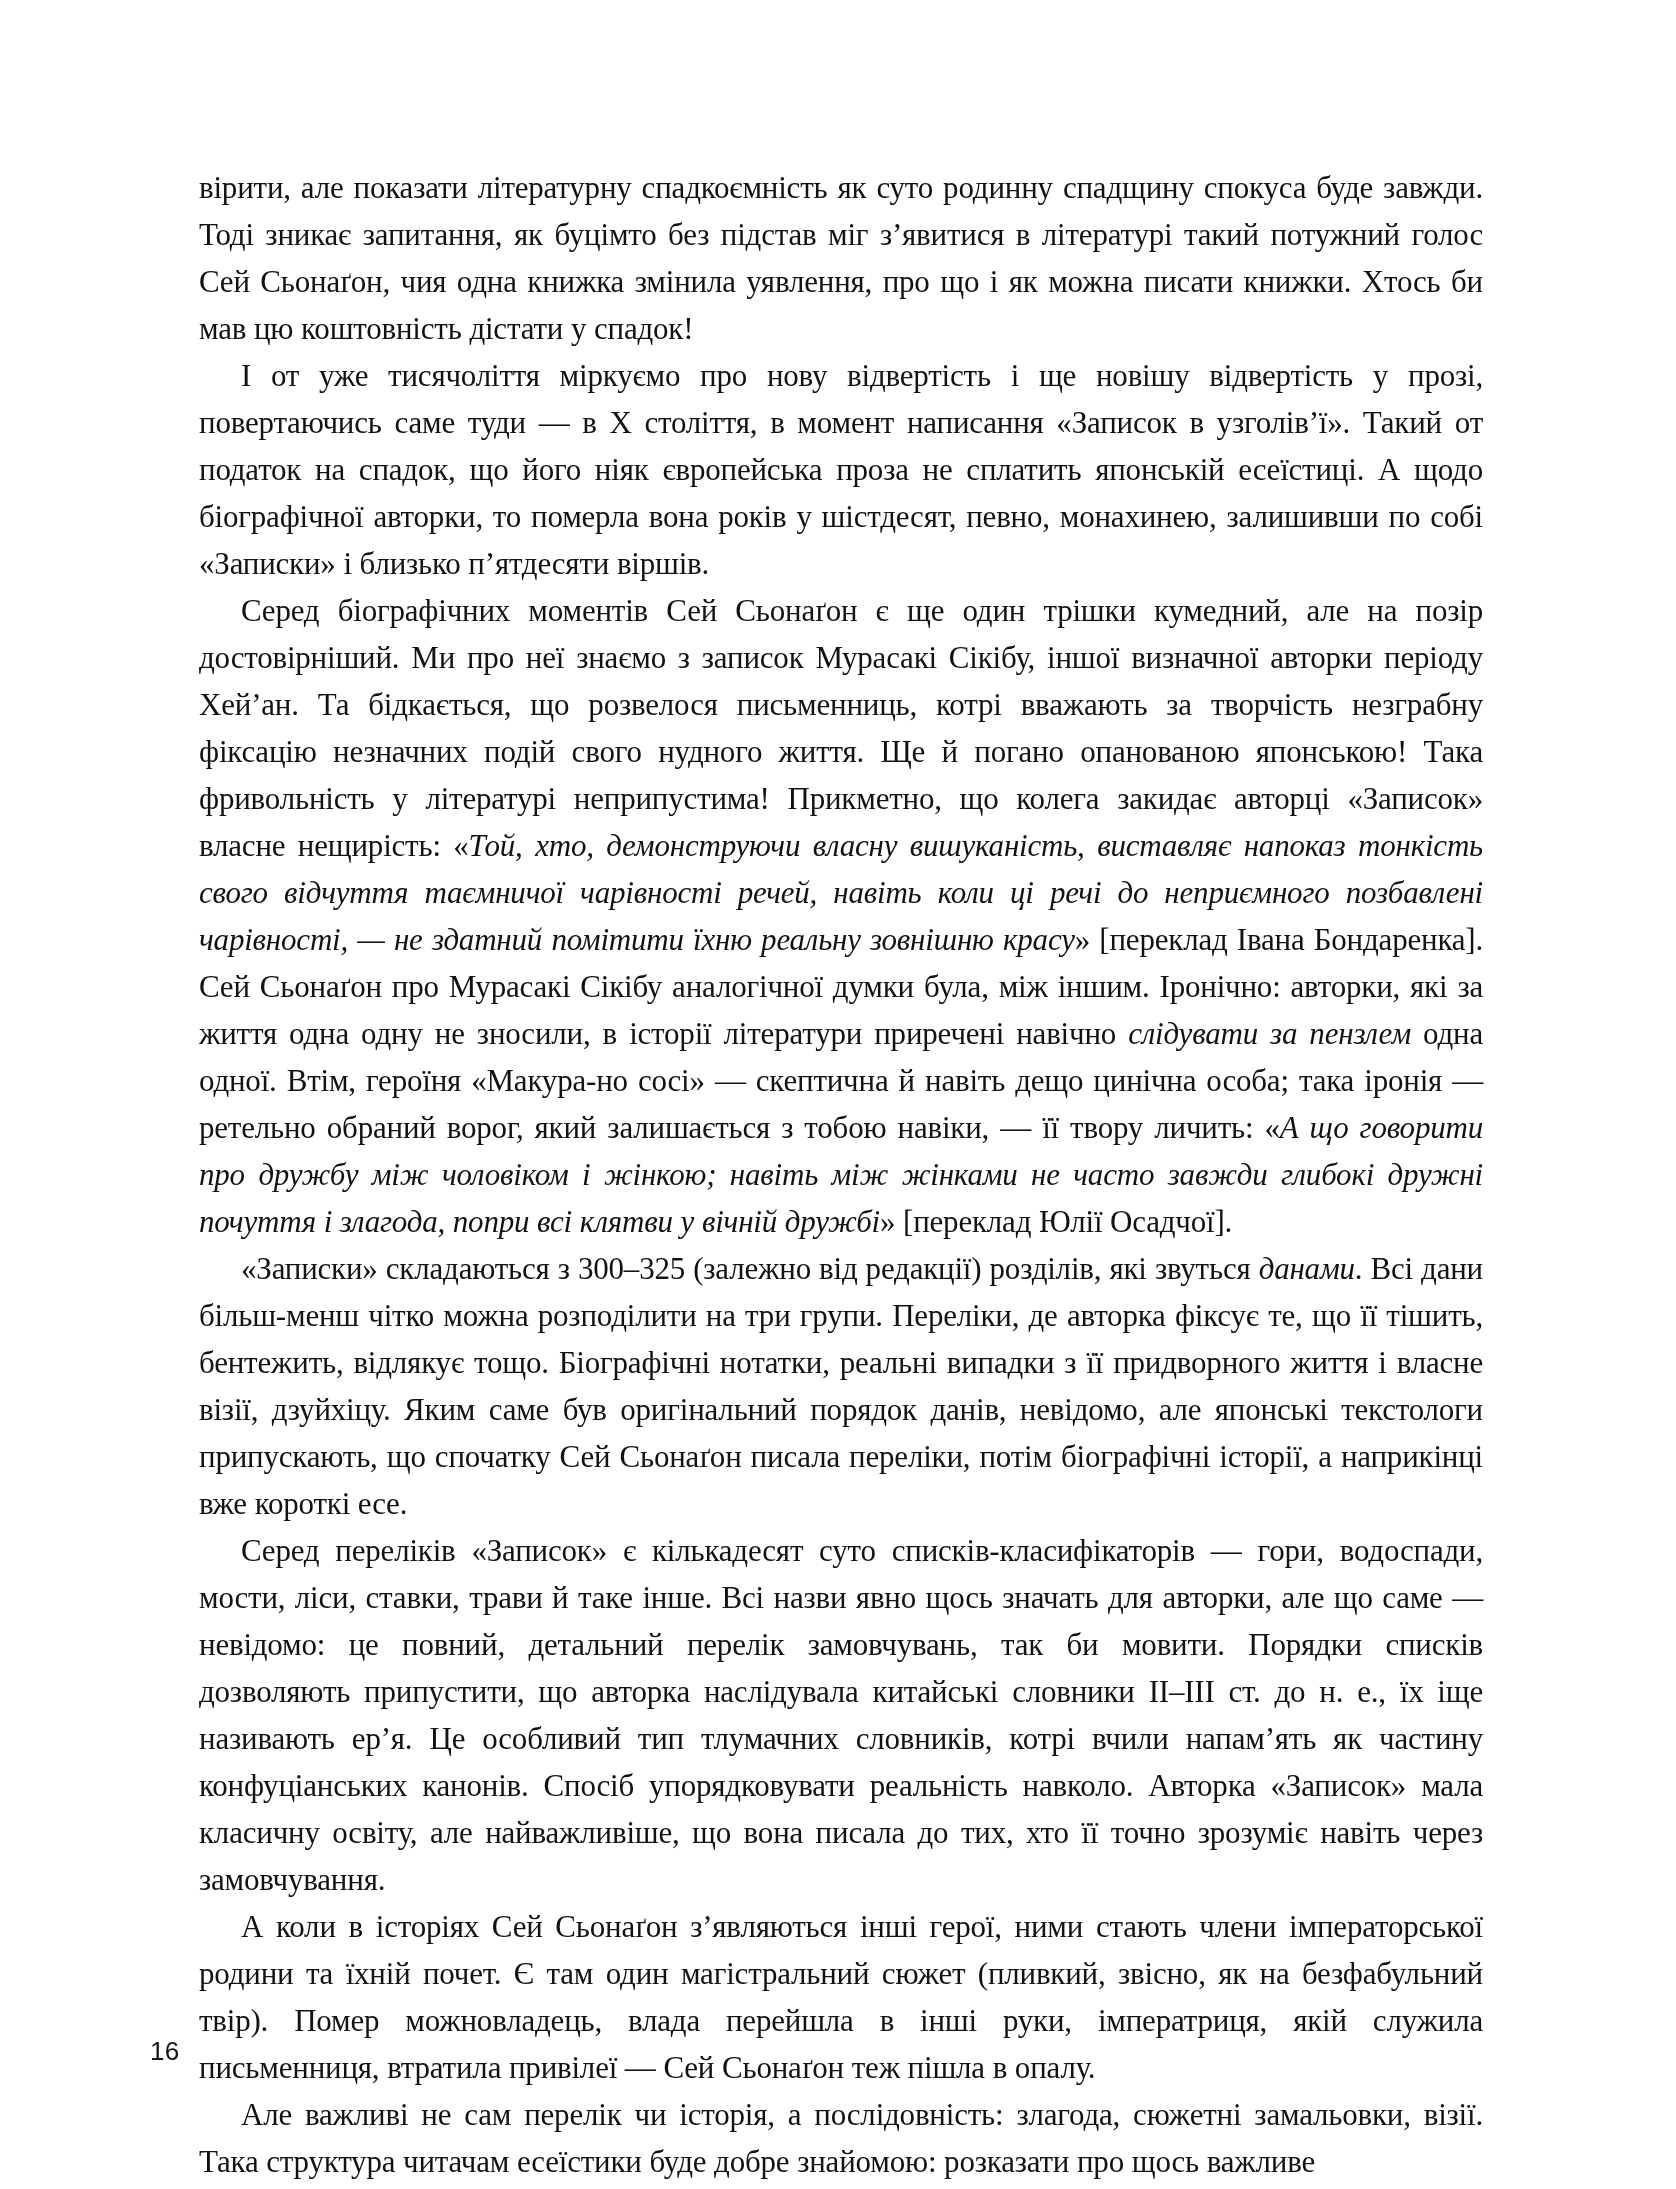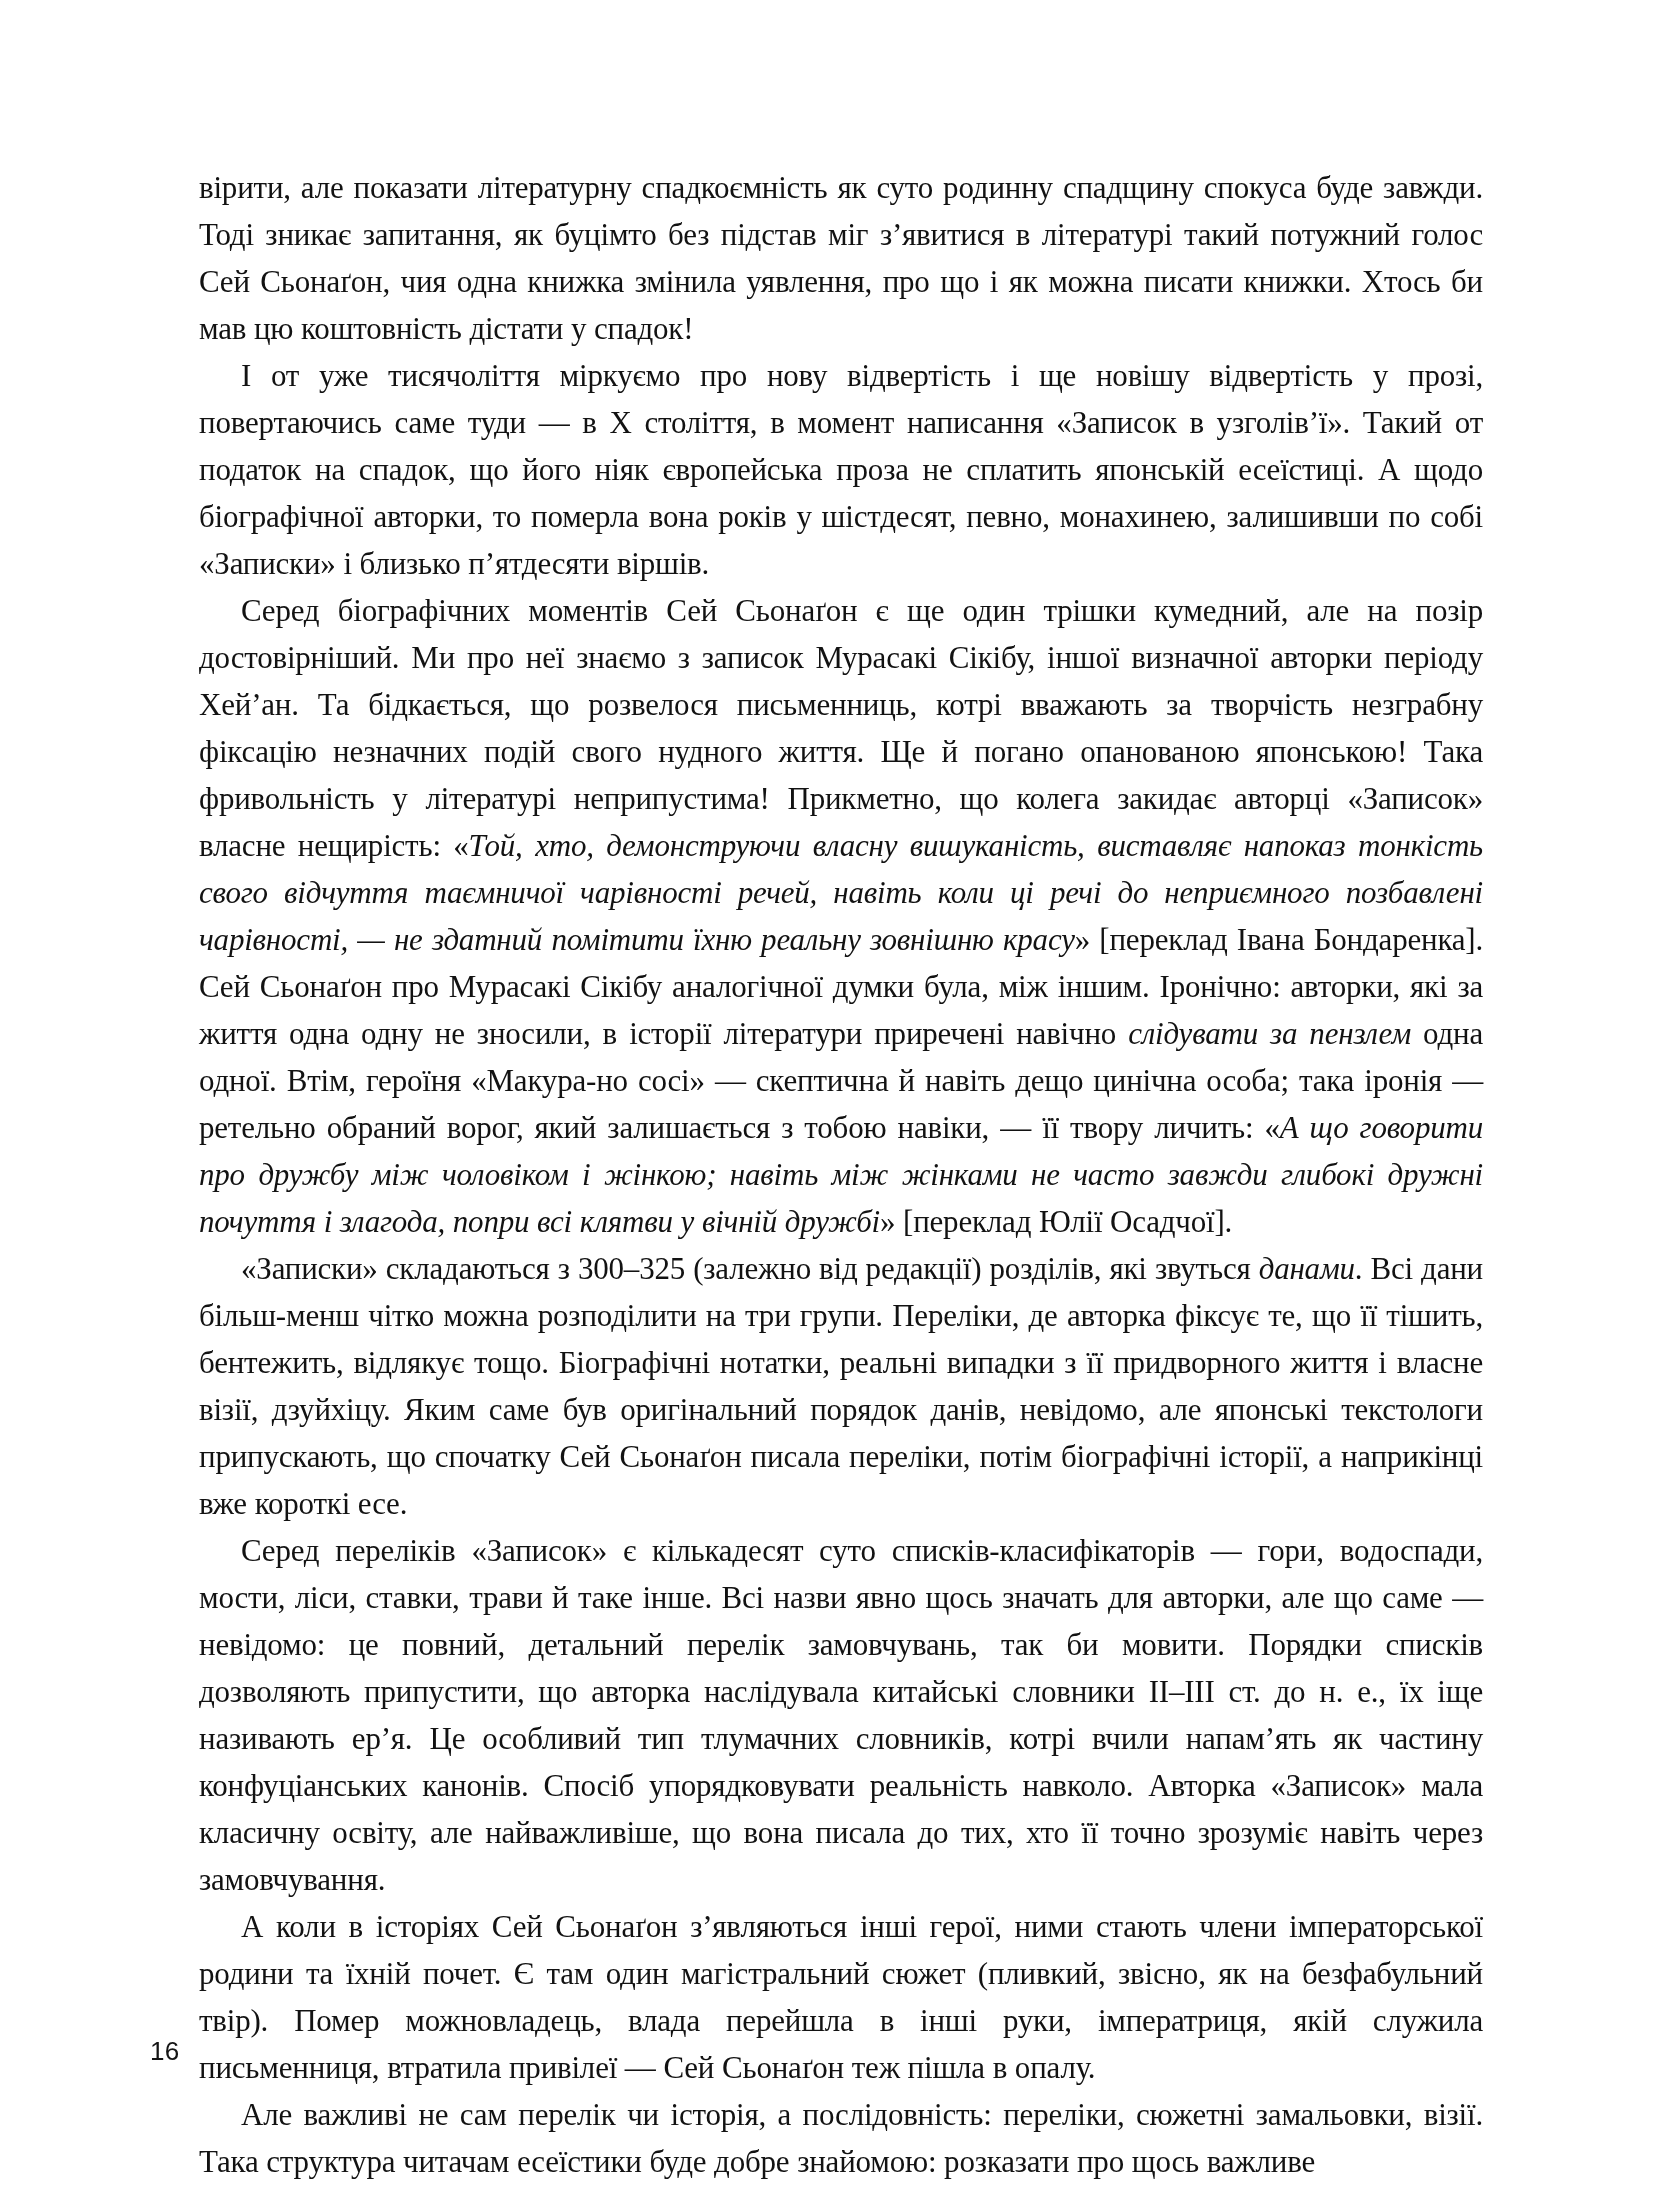--- a/index.html
+++ b/index.html
@@ -72,20 +72,20 @@
 <div class="page">
 
   <div class="textblock">
 
     <p class="para" id="p1"><span>вірити, але показати літературну спадкоємність як суто родинну спадщину спокуса буде завжди. Тоді зникає запитання, як буцімто без підстав міг з’явитися в літературі такий потужний голос Сей Сьонаґон, чия одна книжка змінила уявлення, про що і як можна писати книжки. Хтось би мав цю коштовність дістати у спадок!</span></p>
     <p class="para" id="p2"><span>І от уже тисячоліття міркуємо про нову відвертість і ще новішу відвертість у прозі, повертаючись саме туди — в Х століття, в момент написання «Записок в узголів’ї». Такий от податок на спадок, що його ніяк європейська проза не сплатить японській есеїстиці. А щодо біографічної авторки, то померла вона років у шістдесят, певно, монахинею, залишивши по собі «Записки» і близько п’ятдесяти віршів.</span></p>
     <p class="para" id="p3"><span>Серед біографічних моментів Сей Сьонаґон є ще один трішки кумедний, але на позір достовірніший. Ми про неї знаємо з записок Мурасакі Сікібу, іншої визначної авторки періоду Хей’ан. Та бідкається, що розвелося письменниць, котрі вважають за творчість незграбну фіксацію незначних подій свого нудного життя. Ще й погано опанованою японською! Така фривольність у літературі неприпустима! Прикметно, що колега закидає авторці «Записок» власне нещирість: «</span><i>Той, хто, демонструючи власну вишуканість, виставляє напоказ тонкість свого відчуття таємничої чарівності речей, навіть коли ці речі до неприємного позбавлені чарівності, — не здатний помітити їхню реальну зовнішню красу</i><span>» [переклад Івана Бондаренка]. Сей Сьонаґон про Мурасакі Сікібу аналогічної думки була, між іншим. Іронічно: авторки, які за життя одна одну не зносили, в історії літератури приречені навічно </span><i>слідувати за пензлем</i><span> одна одної. Втім, героїня «Макура-но сосі» — скептична й навіть дещо цинічна особа; така іронія — ретельно обраний ворог, який залишається з тобою навіки, — її твору личить: «</span><i>А що говорити про дружбу між чоловіком і жінкою; навіть між жінками не часто завжди глибокі дружні почуття і злагода, попри всі клятви у вічній дружбі</i><span>» [переклад Юлії Осадчої].</span></p>
     <p class="para" id="p4"><span>«Записки» складаються з 300–325 (залежно від редакції) розділів, які звуться </span><i>данами</i><span>. Всі дани більш-менш чітко можна розподілити на три групи. Переліки, де авторка фіксує те, що її тішить, бентежить, відлякує тощо. Біографічні нотатки, реальні випадки з її придворного життя і власне візії, дзуйхіцу. Яким саме був оригінальний порядок данів, невідомо, але японські текстологи припускають, що спочатку Сей Сьонаґон писала переліки, потім біографічні історії, а наприкінці вже короткі есе.</span></p>
     <p class="para" id="p5"><span>Серед переліків «Записок» є кількадесят суто списків-класифікаторів — гори, водоспади, мости, ліси, ставки, трави й таке інше. Всі назви явно щось значать для авторки, але що саме — невідомо: це повний, детальний перелік замовчувань, так би мовити. Порядки списків дозволяють припустити, що авторка наслідувала китайські словники ІІ–ІІІ ст. до н. е., їх іще називають ер’я. Це особливий тип тлумачних словників, котрі вчили напам’ять як частину конфуціанських канонів. Спосіб упорядковувати реальність навколо. Авторка «Записок» мала класичну освіту, але найважливіше, що вона писала до тих, хто її точно зрозуміє навіть через замовчування.</span></p>
     <p class="para" id="p6"><span>А коли в історіях Сей Сьонаґон з’являються інші герої, ними стають члени імператорської родини та їхній почет. Є там один магістральний сюжет (пливкий, звісно, як на безфабульний твір). Помер можновладець, влада перейшла в інші руки, імператриця, якій служила письменниця, втратила привілеї — Сей Сьонаґон теж пішла в опалу.</span></p>
-    <p class="para" id="p7"><span>Але важливі не сам перелік чи історія, а послідовність: переліки, сюжетні замальовки, візії. Така структура читачам есеїстики буде добре знайомою: розказати про щось важливе</span></p>
+    <p class="para" id="p7"><span>Але важливі не сам перелік чи історія, а послідовність: злагода, сюжетні замальовки, візії. Така структура читачам есеїстики буде добре знайомою: розказати про щось важливе</span></p>
 
   </div>
 
   <div class="folio">16</div>
 
 </div>
 
 
 </body></html>

